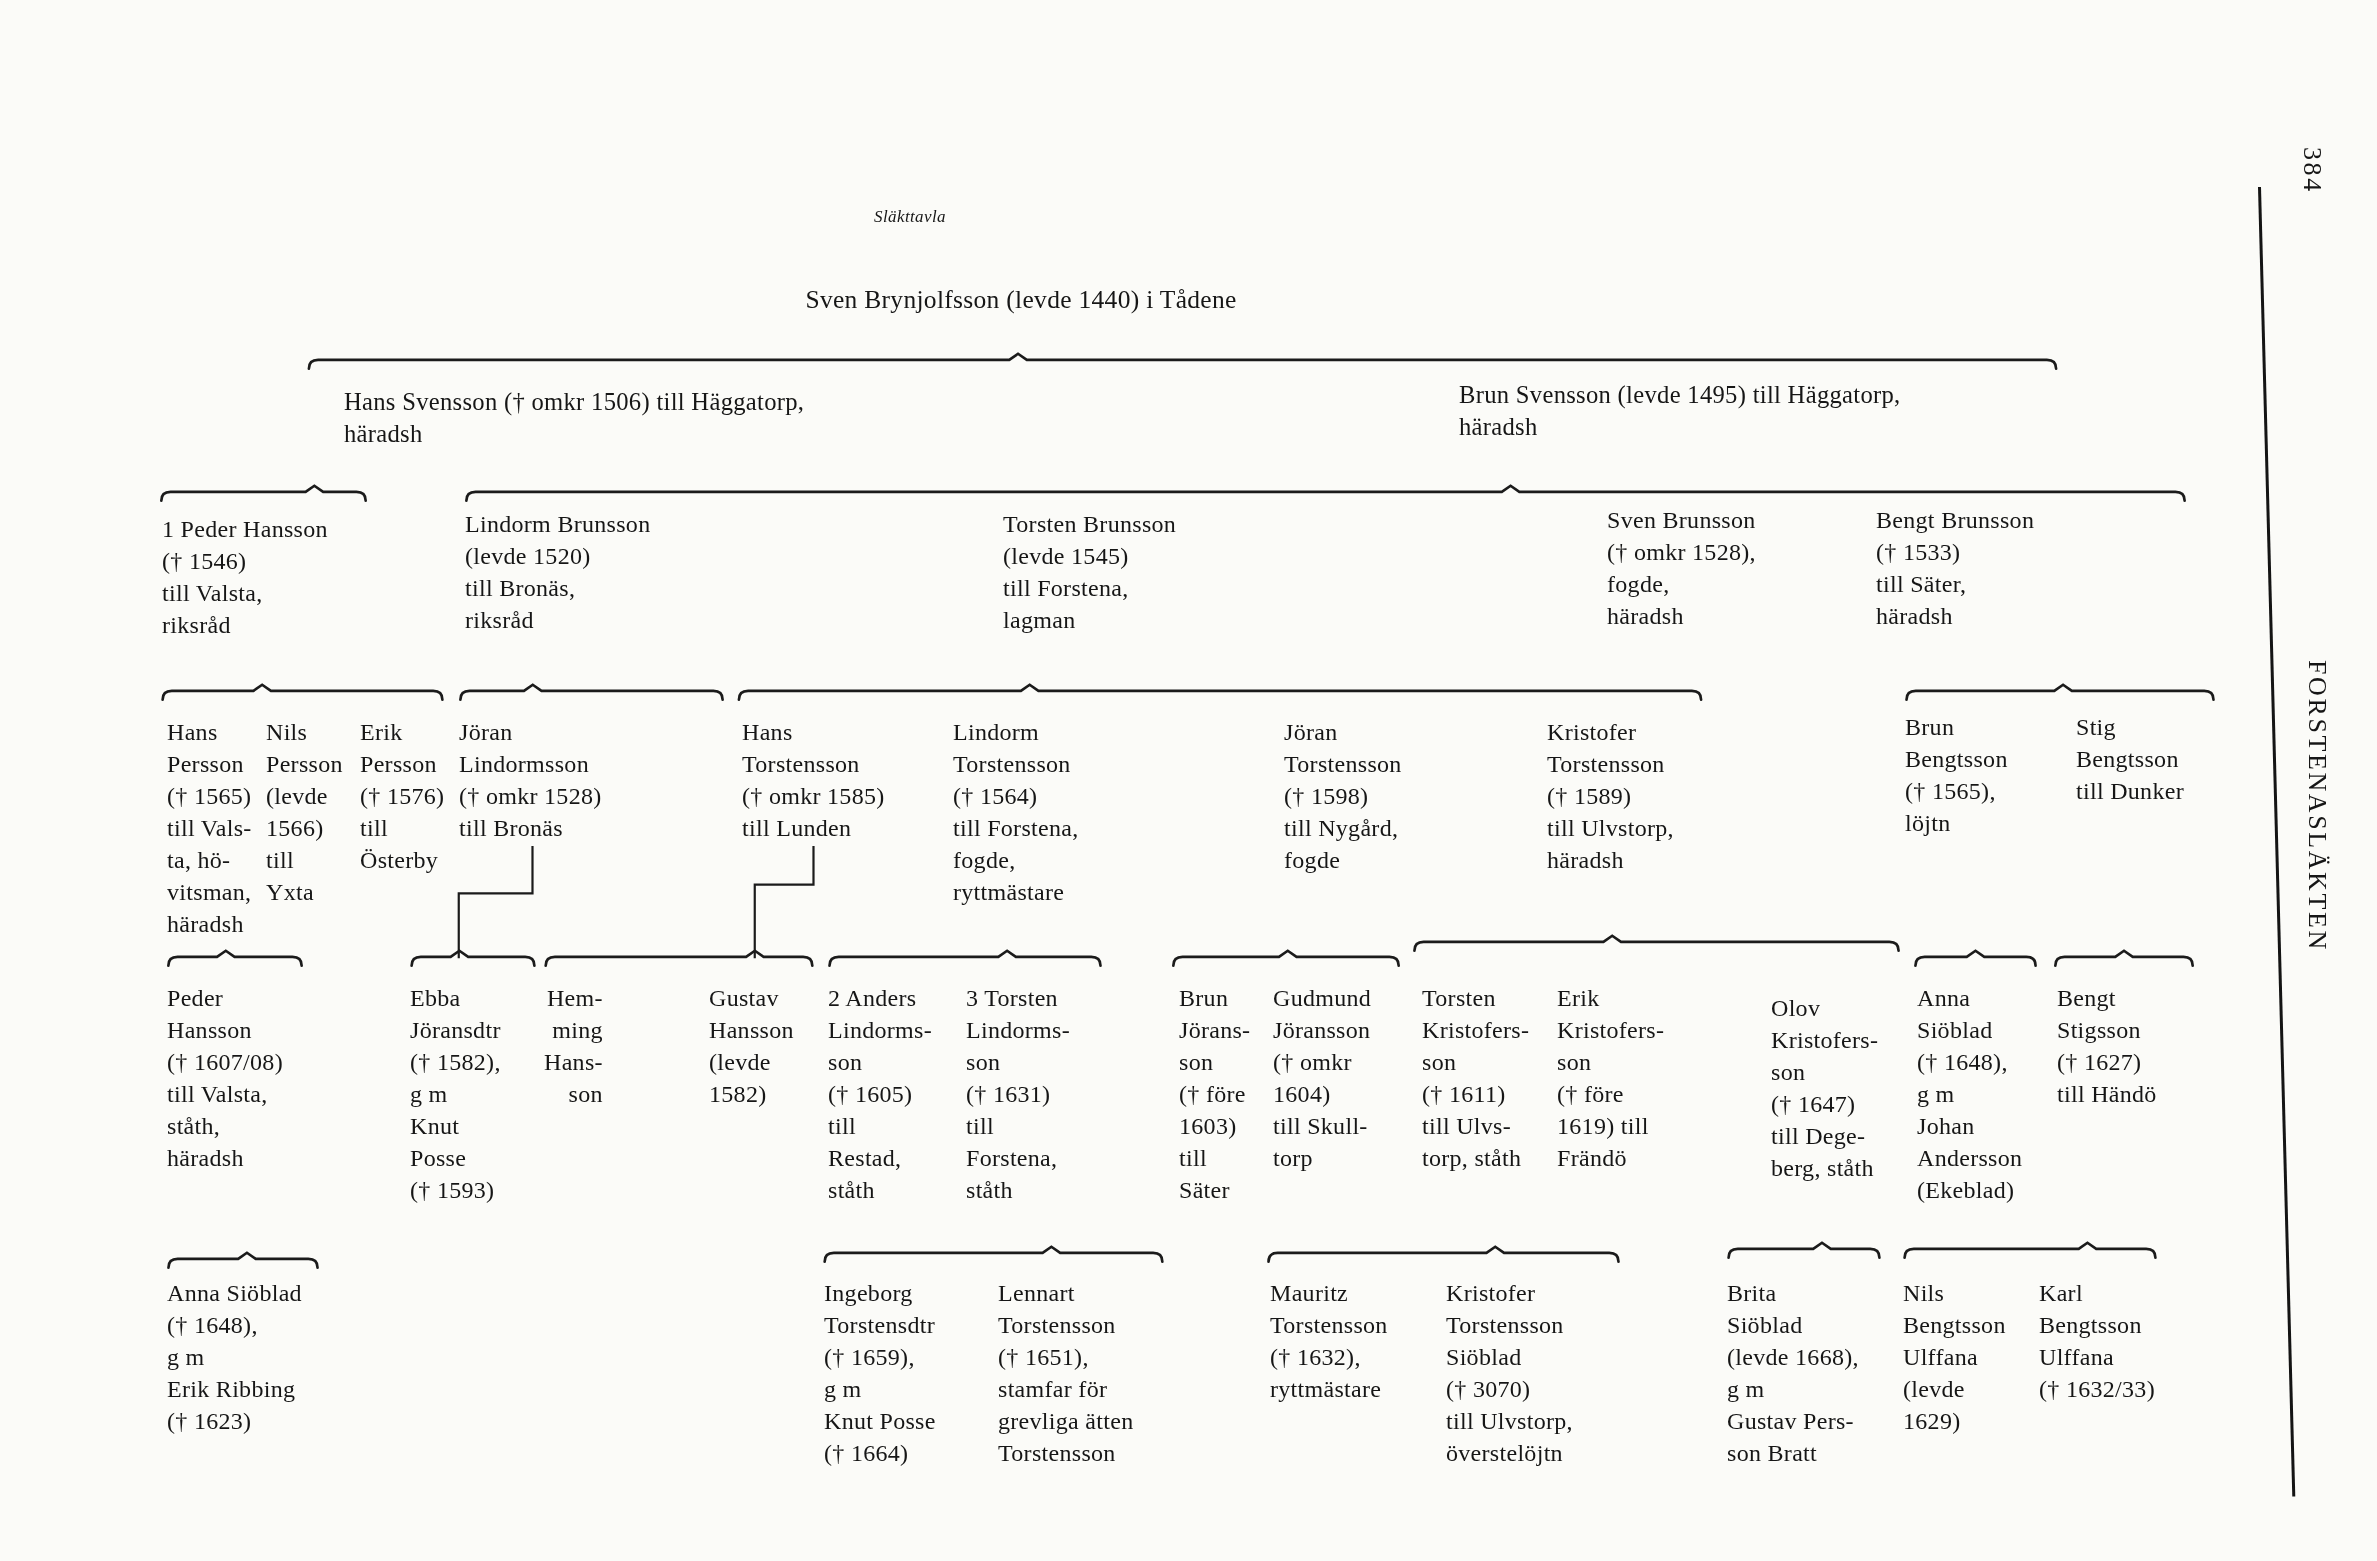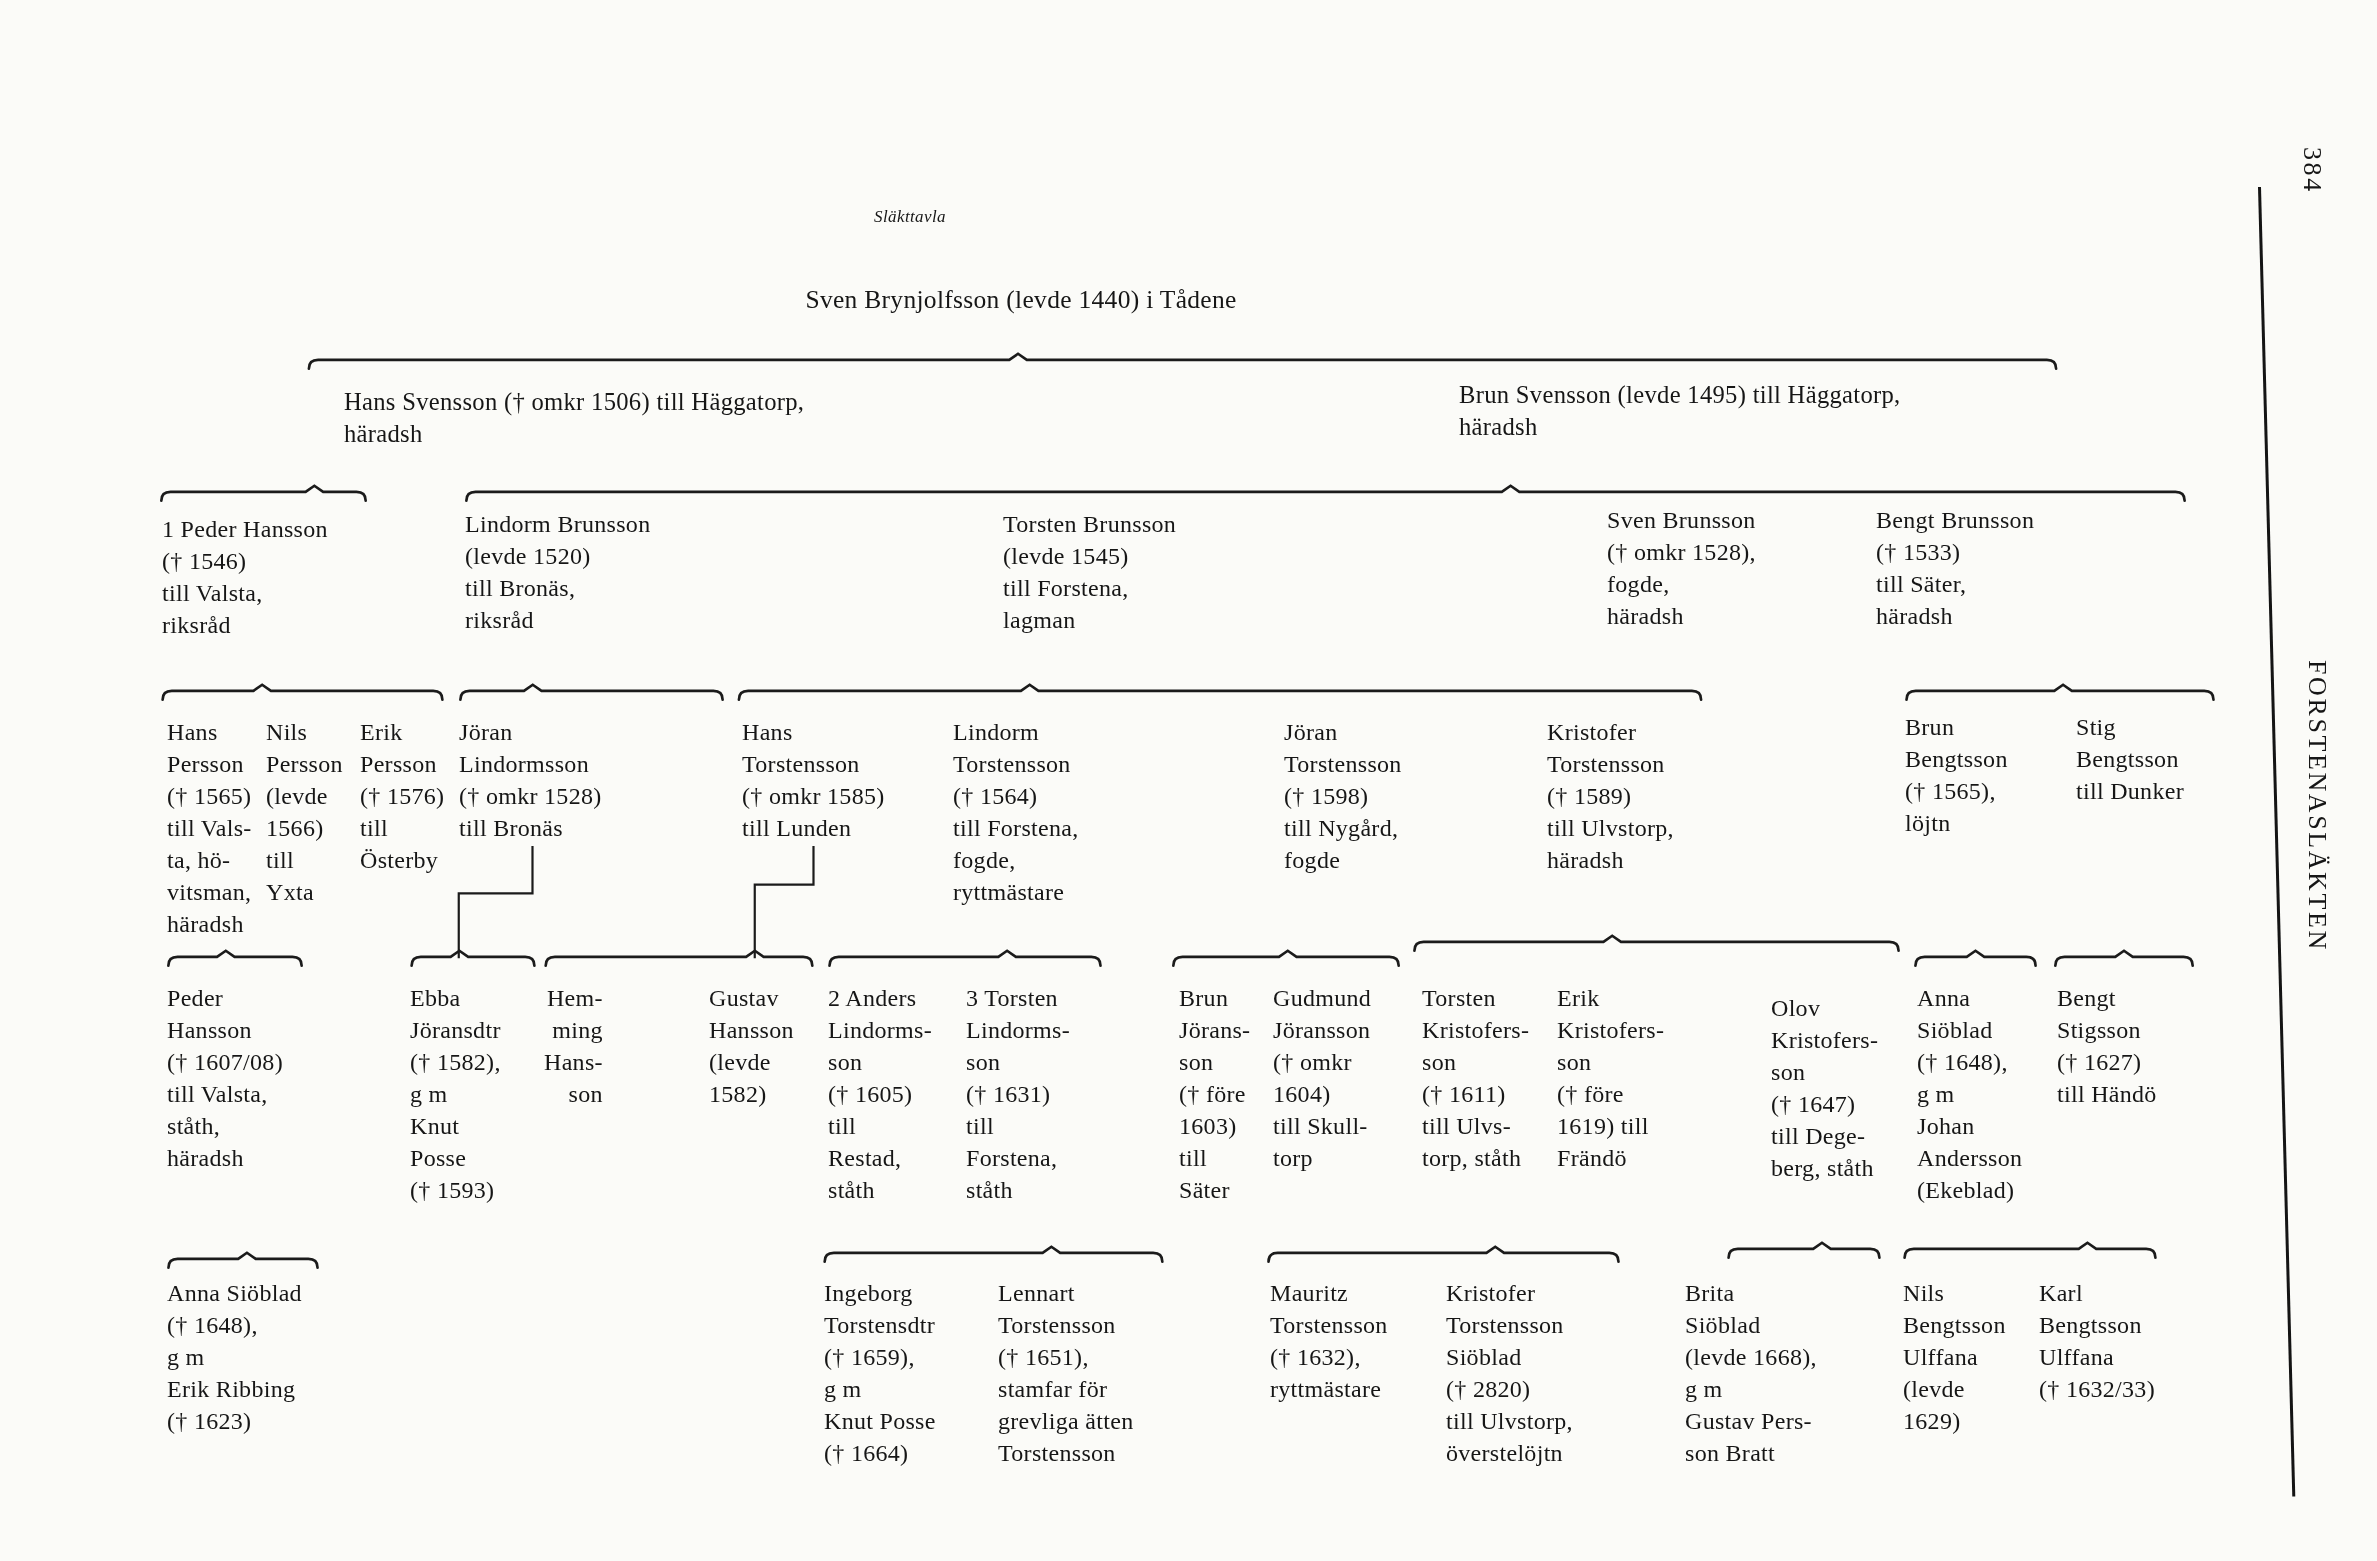--- a/index.html
+++ b/index.html
@@ -67,21 +67,21 @@
   #p-erik-kristofersson{left:1557px;top:982px;}
   #p-olov-kristofersson{left:1771px;top:982px;margin-top:10px;}
   #p-anna-sioblad{left:1917px;top:982px;}
   #p-bengt-stigsson{left:2057px;top:982px;}
 
   #p-anna-sioblad-2{left:167px;top:1277px;}
   #p-ingeborg-torstensdtr{left:824px;top:1277px;}
   #p-lennart-torstensson{left:998px;top:1277px;}
   #p-mauritz-torstensson{left:1270px;top:1277px;}
   #p-kristofer-torstensson-sioblad{left:1446px;top:1277px;}
-  #p-brita-sioblad{left:1685px;top:1277px;}
+  #p-brita-sioblad{left:1727px;top:1277px;}
   #p-nils-bengtsson{left:1903px;top:1277px;}
   #p-karl-bengtsson{left:2039px;top:1277px;}
 </style>
 </head>
 <body>
 
 <div class="sheet">
 
   <div class="vtext" id="page-number">384</div>
   <div class="vrule"></div>
@@ -333,21 +333,21 @@
   <div class="person" id="p-mauritz-torstensson">
       <div>Mauritz</div>
       <div>Torstensson</div>
       <div>(† 1632),</div>
       <div>ryttmästare</div>
     </div>
   <div class="person" id="p-kristofer-torstensson-sioblad">
       <div>Kristofer</div>
       <div>Torstensson</div>
       <div>Siöblad</div>
-      <div>(† 2820)</div>
+      <div>(† 3070)</div>
       <div>till Ulvstorp,</div>
       <div>överstelöjtn</div>
     </div>
   <div class="person" id="p-brita-sioblad">
       <div>Brita</div>
       <div>Siöblad</div>
       <div>(levde 1668),</div>
       <div>g m</div>
       <div>Gustav Pers-</div>
       <div>son Bratt</div>

